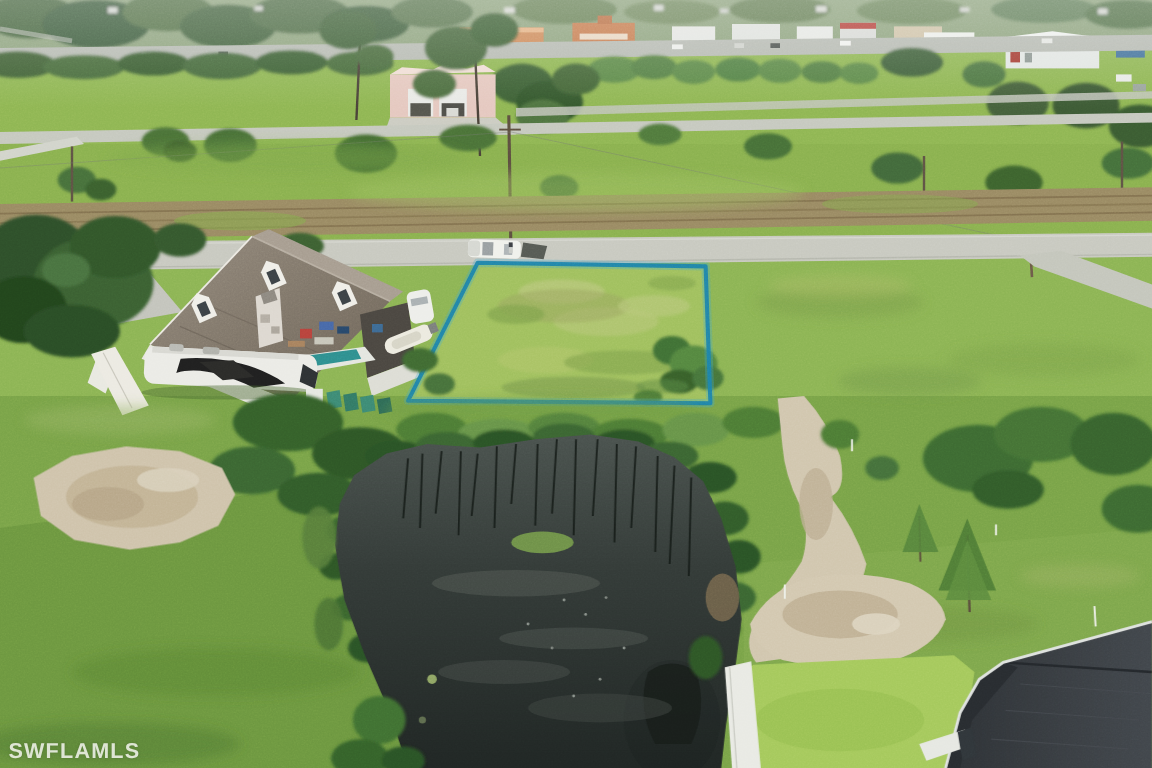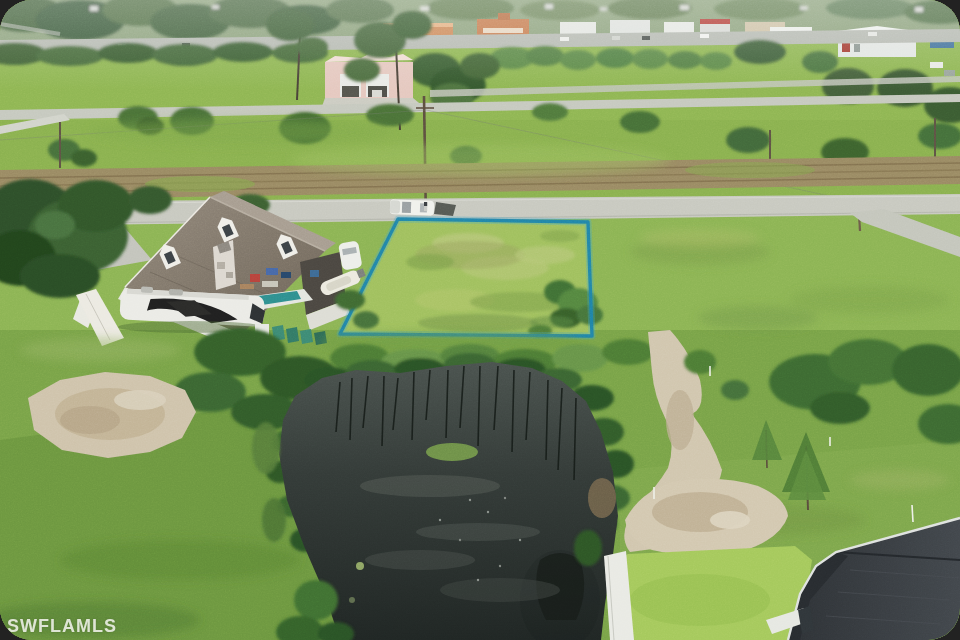--- a/index.html
+++ b/index.html
@@ -1,16 +1,16 @@
 <!DOCTYPE html>
 <html><head>
 <meta charset="utf-8">
 <style>
   html,body{margin:0;padding:0;background:#222;}
-  .stage{position:relative;width:960px;height:640px;overflow:hidden;font-family:"Liberation Sans",sans-serif;border-radius:32px;}
+  .stage{position:relative;width:960px;height:640px;overflow:hidden;font-family:"Liberation Sans",sans-serif;}
   .stage svg{display:block;width:960px;height:640px;}
   .watermark{
     position:absolute;left:7px;bottom:3px;
     font-size:18px;font-weight:600;letter-spacing:1px;
     color:rgba(252,252,248,0.82);
     text-shadow:0 0 2px rgba(60,80,40,0.35);
     user-select:none;
   }
 </style>
 </head>

